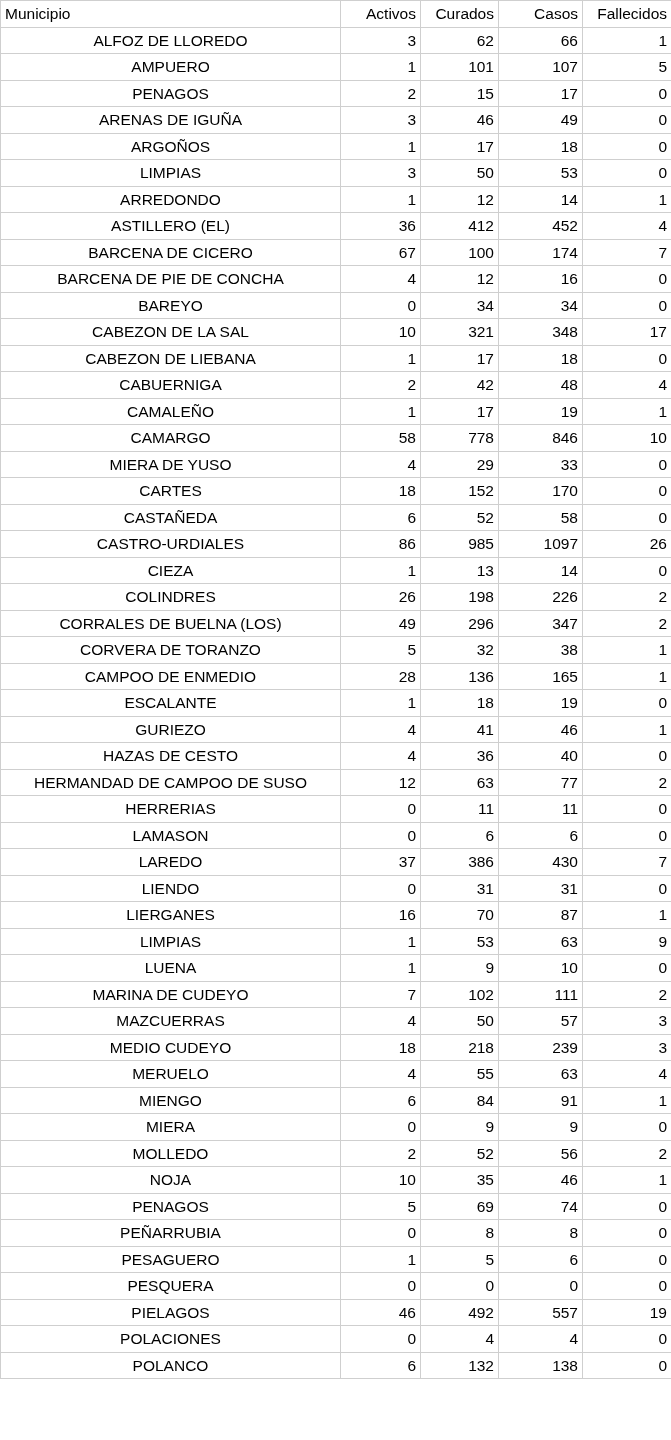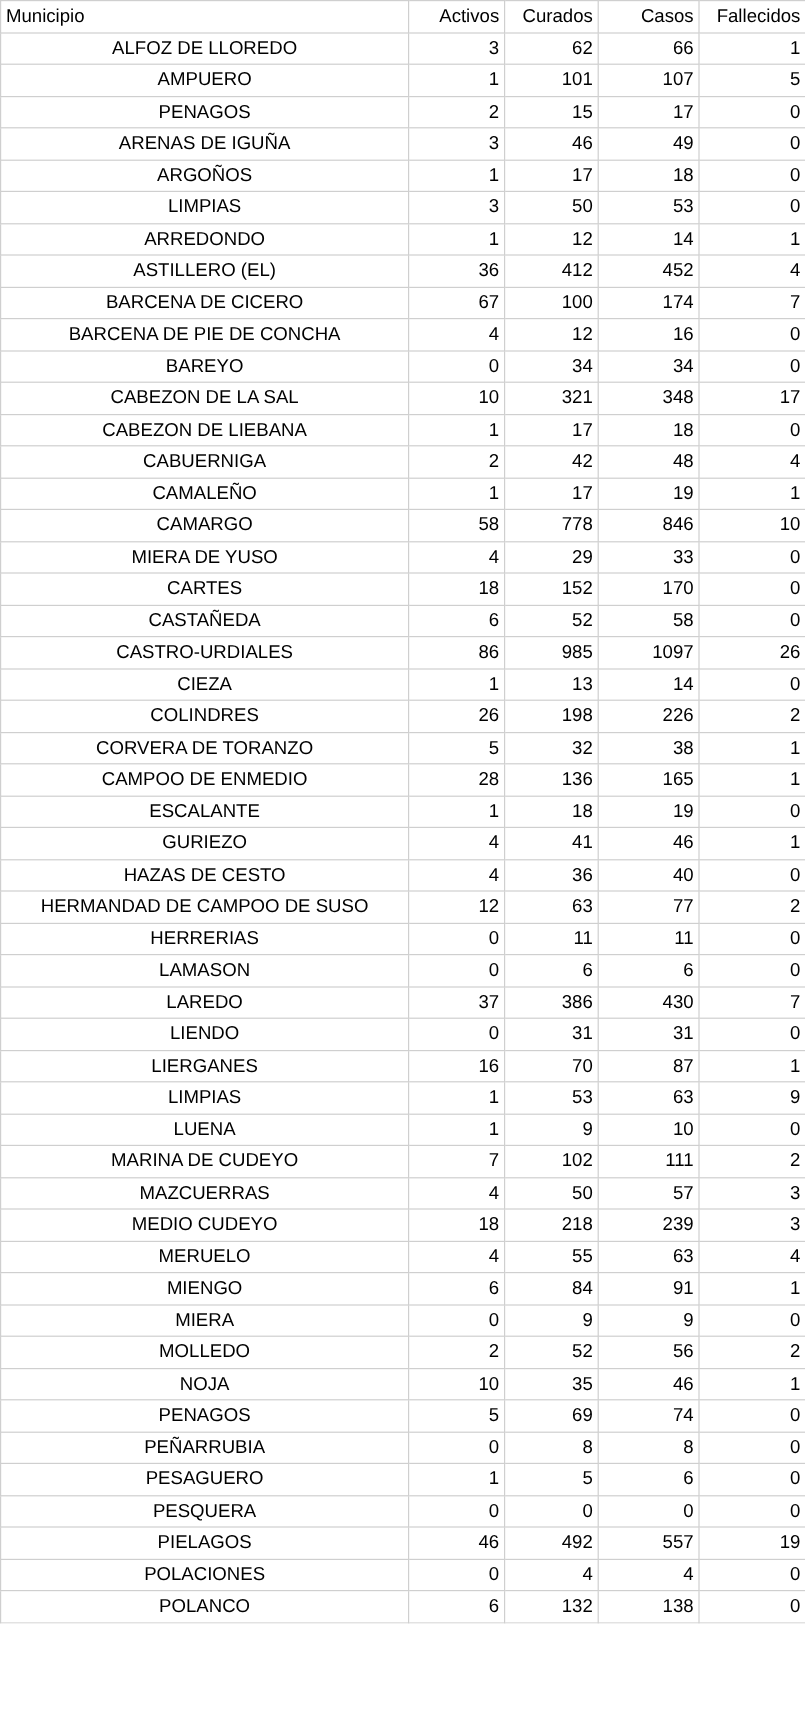--- a/index.html
+++ b/index.html
@@ -228,20 +228,27 @@
           <td class="num">0</td>
         </tr>
         <tr>
           <td class="name">COLINDRES</td>
           <td class="num">26</td>
           <td class="num">198</td>
           <td class="num">226</td>
           <td class="num">2</td>
         </tr>
         <tr>
+          <td class="name">CORRALES DE BUELNA (LOS)</td>
+          <td class="num">49</td>
+          <td class="num">296</td>
+          <td class="num">347</td>
+          <td class="num">2</td>
+        </tr>
+        <tr>
           <td class="name">CORVERA DE TORANZO</td>
           <td class="num">5</td>
           <td class="num">32</td>
           <td class="num">38</td>
           <td class="num">1</td>
         </tr>
         <tr>
           <td class="name">CAMPOO DE ENMEDIO</td>
           <td class="num">28</td>
           <td class="num">136</td>

